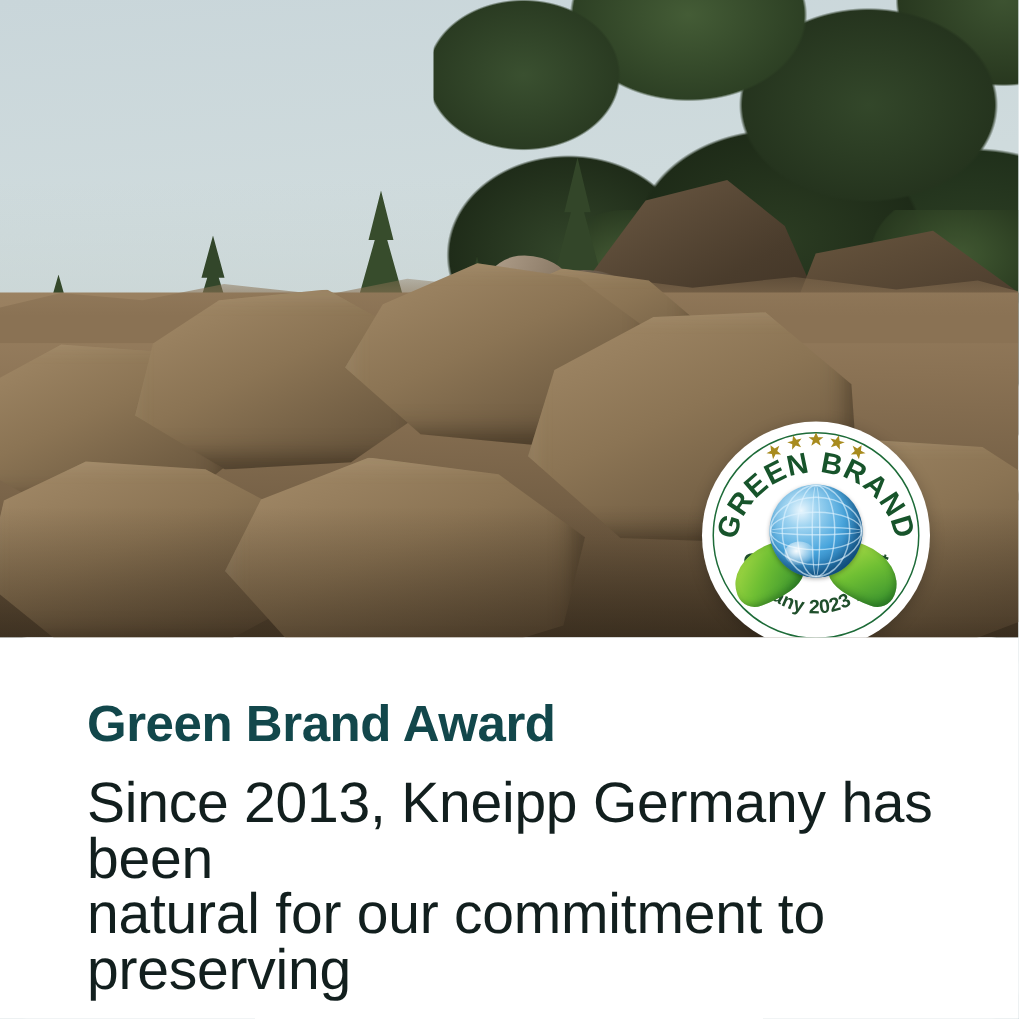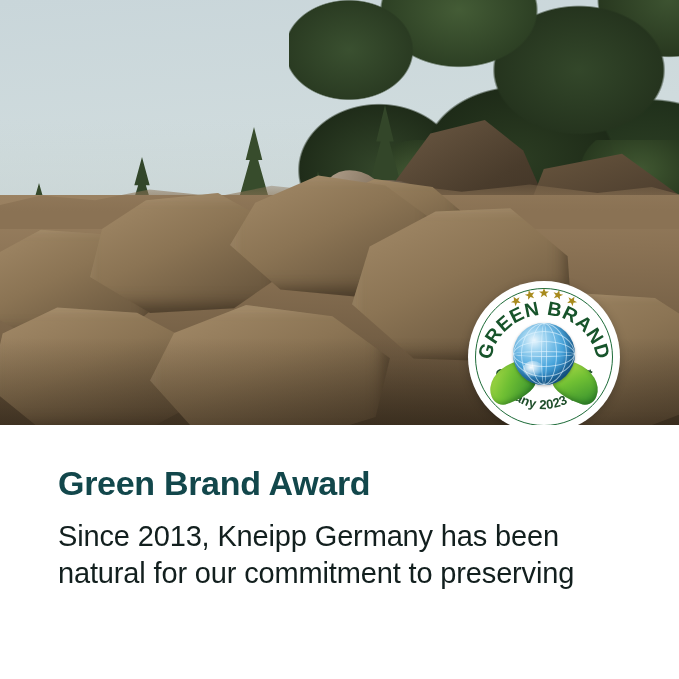--- a/index.html
+++ b/index.html
@@ -224,21 +224,21 @@
 
   
   .content { position:absolute; left:0; top:425px; width:679px; height:254px; background:#fff;border-radius:18px; }
   .headline {
     position:absolute; left:58px; top:41px;
     font-size:34px; font-weight:700; letter-spacing:-.3px;
     color:#12474b; line-height:1.05;
   }
   .body {
     position:absolute; left:58px; top:93px; width:600px;
-    font-size:29px; font-weight:400; line-height:37px;
+    font-size:38px; font-weight:400; line-height:37px;
     color:#121f1e; letter-spacing:-.15px;
   }
 </style>
 </head>
 <body>
 
 <div class="card">
 
   <div class="photo">
     <div class="sky"></div>

